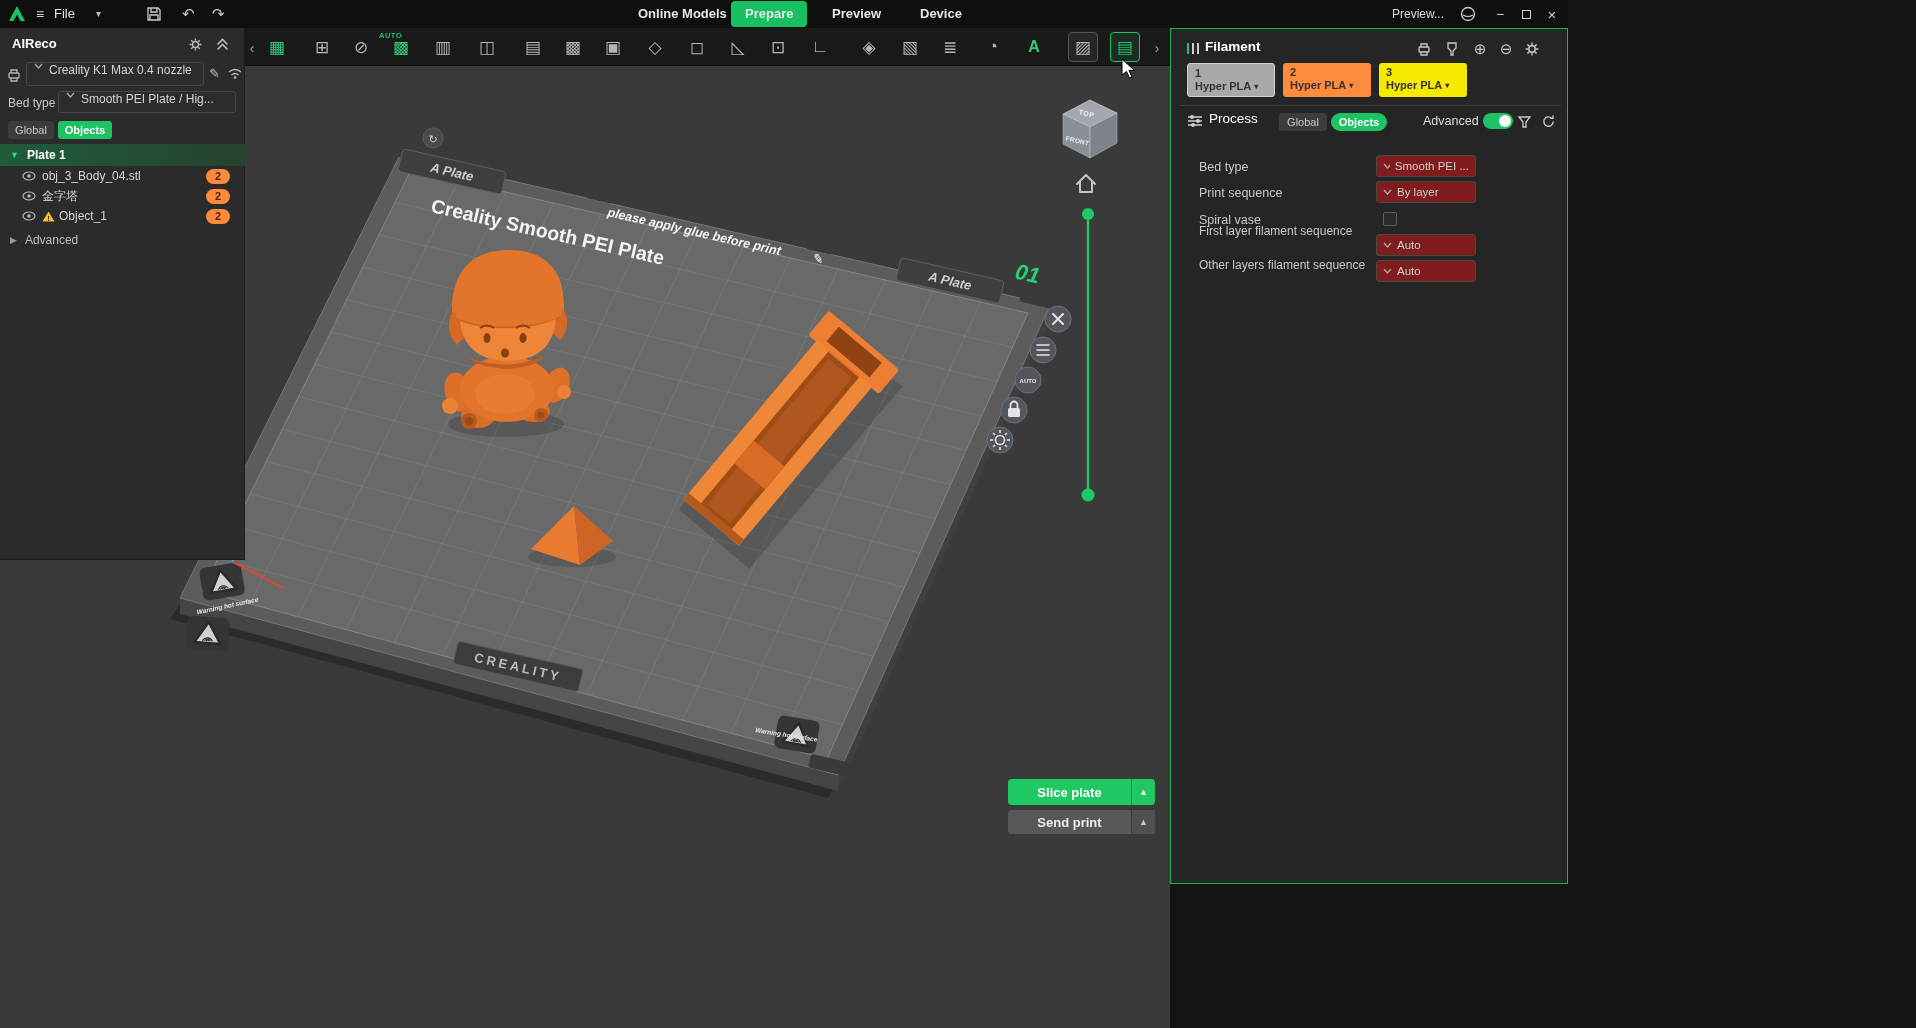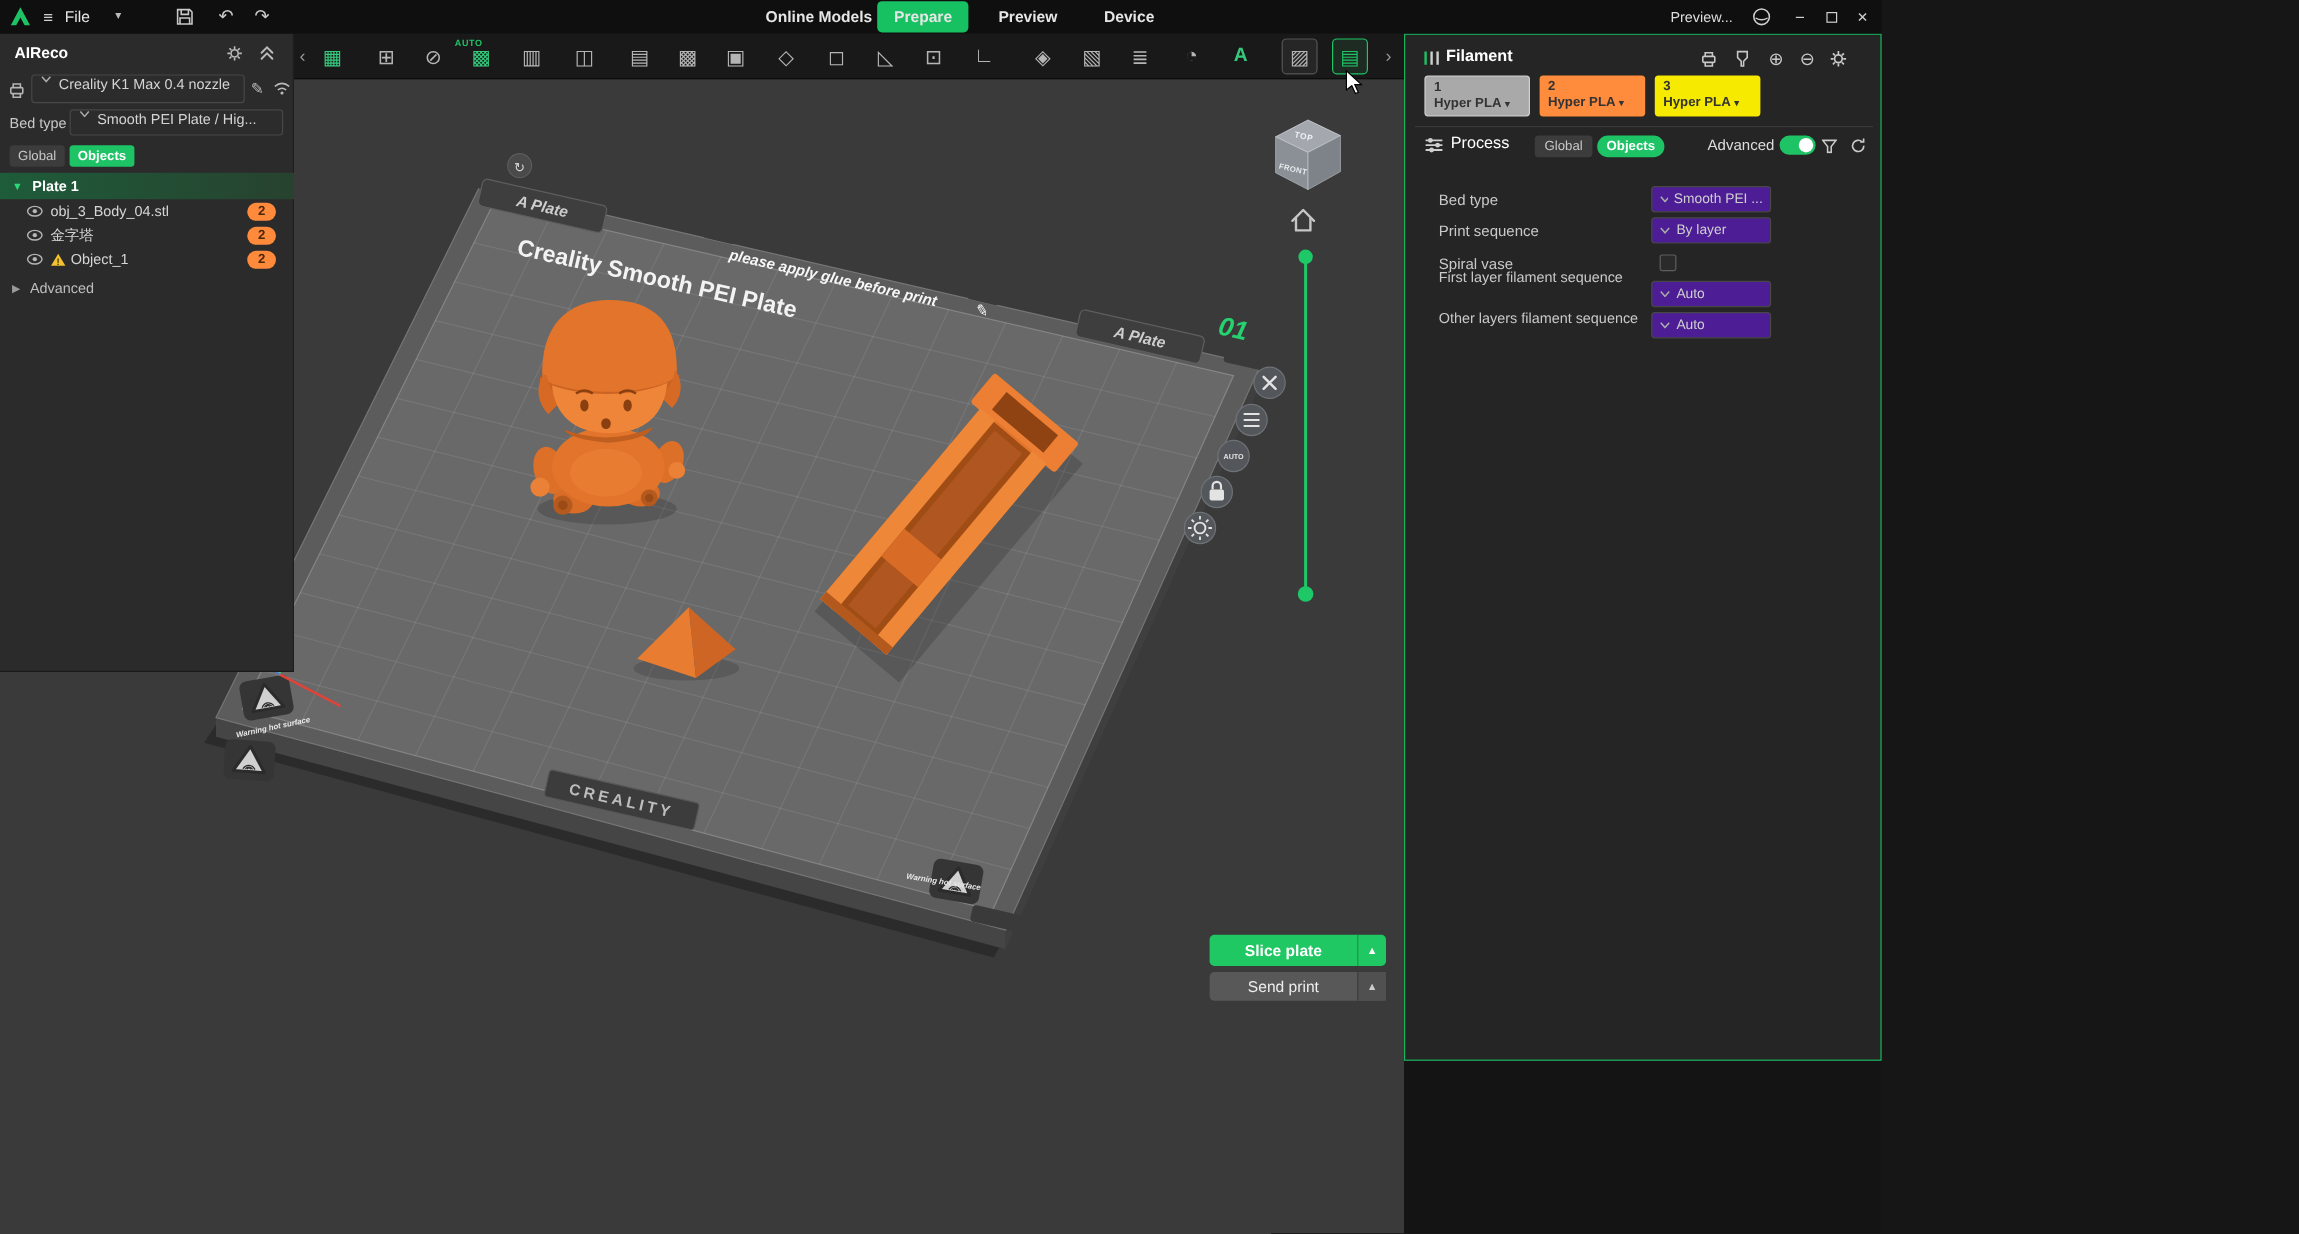--- a/index.html
+++ b/index.html
@@ -32,21 +32,21 @@
   .pill.dark{background:#3c3c3c;color:#c9c9c9}
   .pill.green{background:#1ec365;color:#fff;font-weight:bold}
   .tree-row{position:absolute;left:0;width:245px;height:20px;display:flex;align-items:center;color:#d6d6d6;font-size:12px}
   .plate-row{height:22px;background:linear-gradient(90deg,#1e5c3a 0%,#27422f 100%);color:#fff}
   .badge{position:absolute;left:206px;width:24px;height:15px;border-radius:8px;background:#ff8a3c;color:#4a2605;font-size:11px;font-weight:bold;text-align:center;line-height:15px}
   .eye{margin-left:22px;margin-right:6px;flex:none}
 
   
   #right-panel{left:1170px;top:28px;width:398px;height:856px;background:#252525;border:1px solid #18b45c;z-index:45}
   .rp-label{position:absolute;color:#c9c9c9;font-size:12.5px}
-  .rp-dd{position:absolute;left:205px;width:100px;height:22px;display:flex;align-items:center;gap:5px;padding:0 6px;background:#4c1d95;border:1px solid #474747;border-radius:3px;color:#cfcfcf;font-size:11.5px;white-space:nowrap;overflow:hidden}
+  .rp-dd{position:absolute;left:205px;width:100px;height:22px;display:flex;align-items:center;gap:5px;padding:0 6px;background:#7f1d1d;border:1px solid #474747;border-radius:3px;color:#cfcfcf;font-size:11.5px;white-space:nowrap;overflow:hidden}
   .rp-icon{position:absolute;top:10px;width:22px;height:20px;display:flex;align-items:center;justify-content:center;color:#c9c9c9;font-size:15px}
   .swatch{position:absolute;top:34px;width:88px;height:34px;border-radius:3px;padding:3px 7px;color:#333;font-size:11px;line-height:13px;font-weight:bold;overflow:hidden}
   .toggle{position:absolute;width:30px;height:16px;border-radius:8px;background:#1ec365}
   .toggle .knob{position:absolute;right:2px;top:2px;width:12px;height:12px;border-radius:50%;background:#fff}
   .checkbox{position:absolute;width:14px;height:14px;border:1px solid #5f5f5f;border-radius:2px;background:#2a2a2a}
 
   
   .vp-btn{position:absolute;height:26px;border-radius:4px;display:flex;z-index:30}
   .vp-btn .lbl{flex:1;display:flex;align-items:center;justify-content:center;color:#fff;font-size:13px;font-weight:bold}
   .vp-btn .chev{width:24px;display:flex;align-items:center;justify-content:center;color:#fff;font-size:9px;border-left:1px solid rgba(0,0,0,.25)}
@@ -242,21 +242,21 @@
       <circle cx="1000" cy="440" r="4.5" stroke="#e3e3e3" stroke-width="1.6" fill="none"></circle>
       <path d="M1000,433 v-3 M1000,447 v3 M993,440 h-3 M1007,440 h3 M995,435 l-2,-2 M1005,445 l2,2 M1005,435 l2,-2 M995,445 l-2,2" stroke="#e3e3e3" stroke-width="1.5"></path>
     </g>
   </svg>
 
   <div class="vp-btn" style="left:1008px;top:779px;width:147px;background:#1fc863">
     <div class="lbl">Slice plate</div>
     <div class="chev">▲</div>
   </div>
   <div class="vp-btn" style="left:1008px;top:810px;width:147px;height:24px;background:#585858">
-    <div class="lbl" style="font-weight:normal;color:#eee">Send print</div>
+    <div class="lbl" style="font-weight:bold;color:#eee">Send print</div>
     <div class="chev" style="background:#505050;color:#ccc">▲</div>
   </div>
 
   <div id="titlebar" class="abs">
     <svg class="abs" style="left:8px;top:5px" width="18" height="18">
       <polygon points="9,1 17,16 12.5,16 9,9.5 5.5,16 1,16" fill="#1ec365"></polygon>
     </svg>
     <span class="tb-item" style="left:36px;font-size:14px;color:#cfcfcf">≡</span>
     <span class="tb-item" style="left:54px">File</span>
     <span class="tb-item" style="left:96px;color:#bbb;font-size:10px">▾</span>

